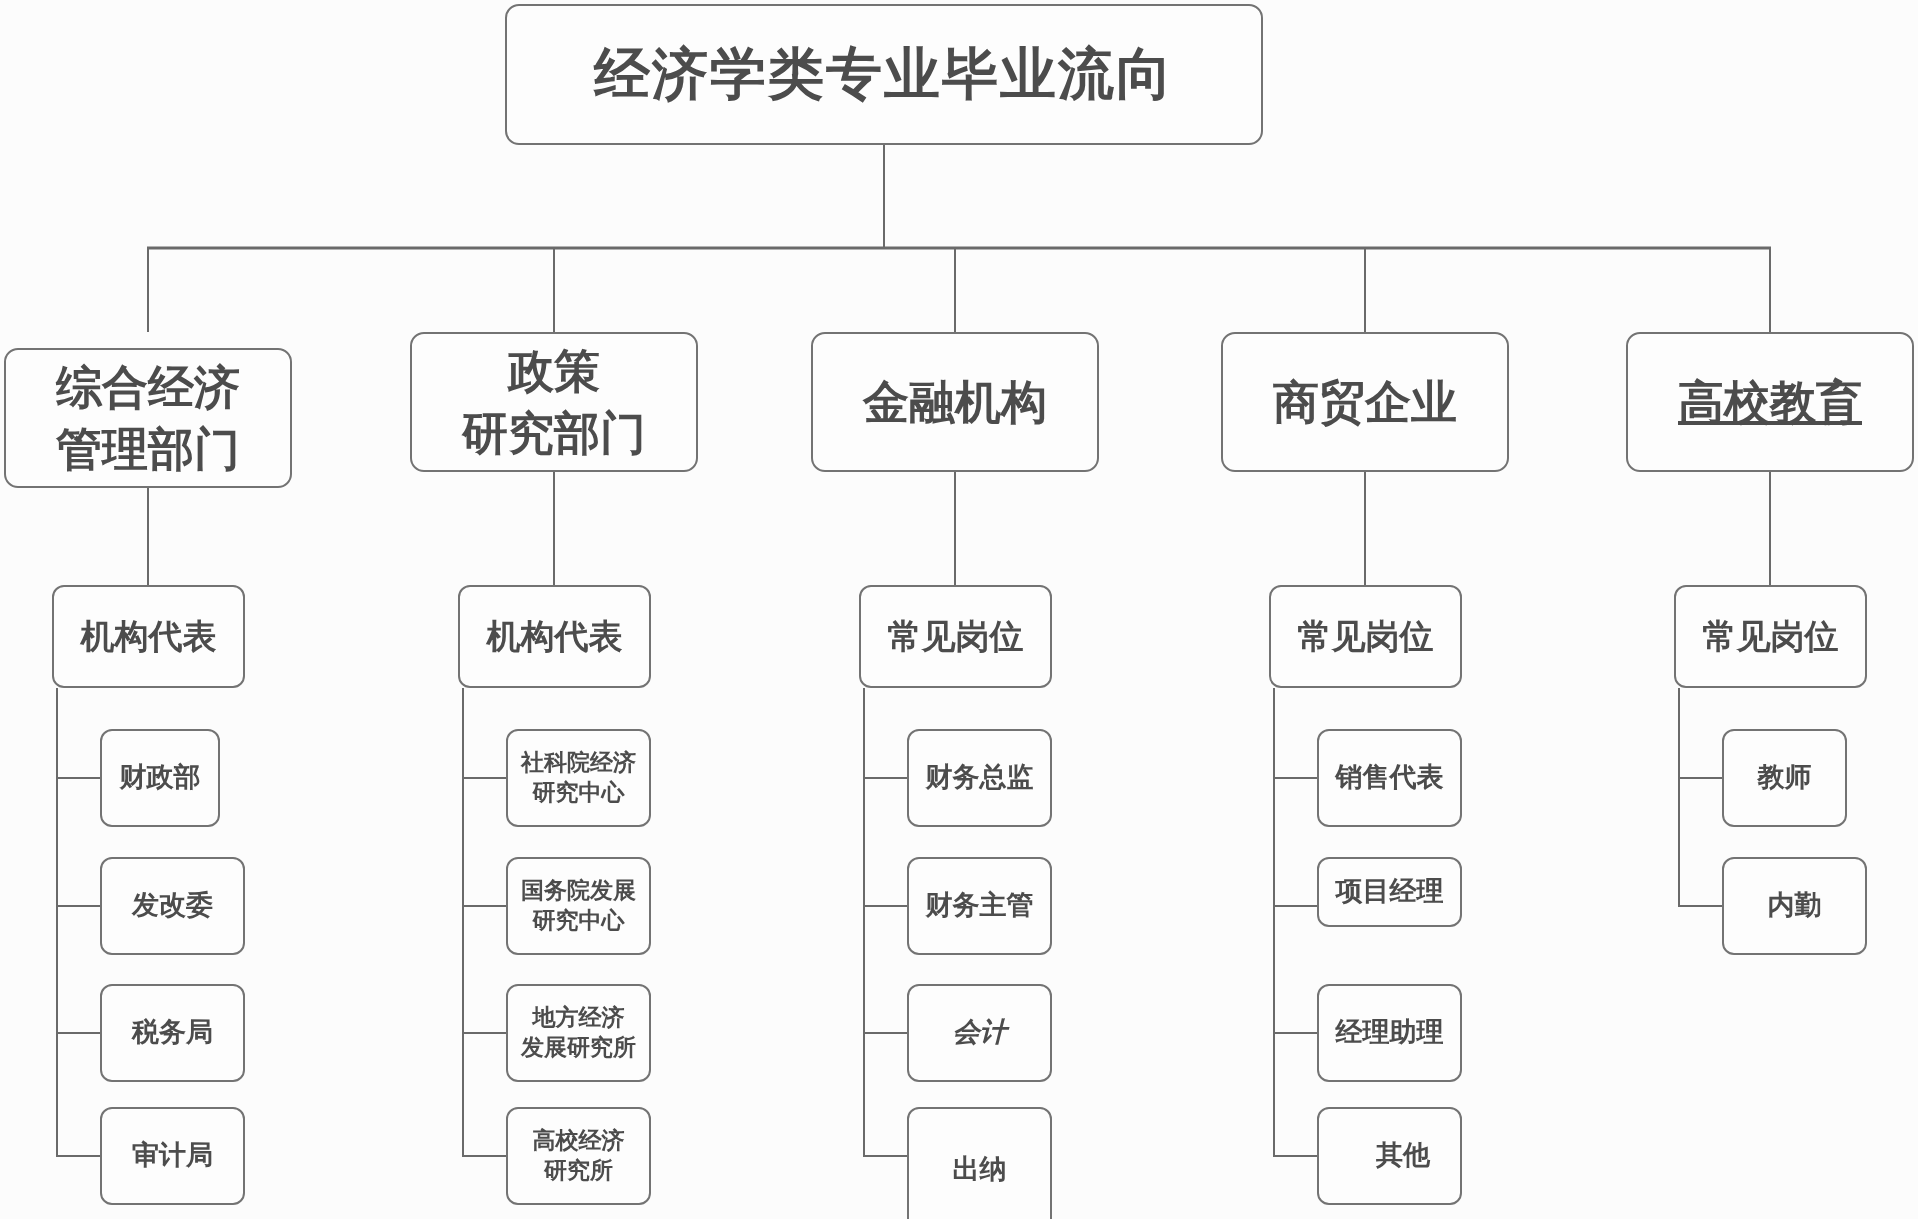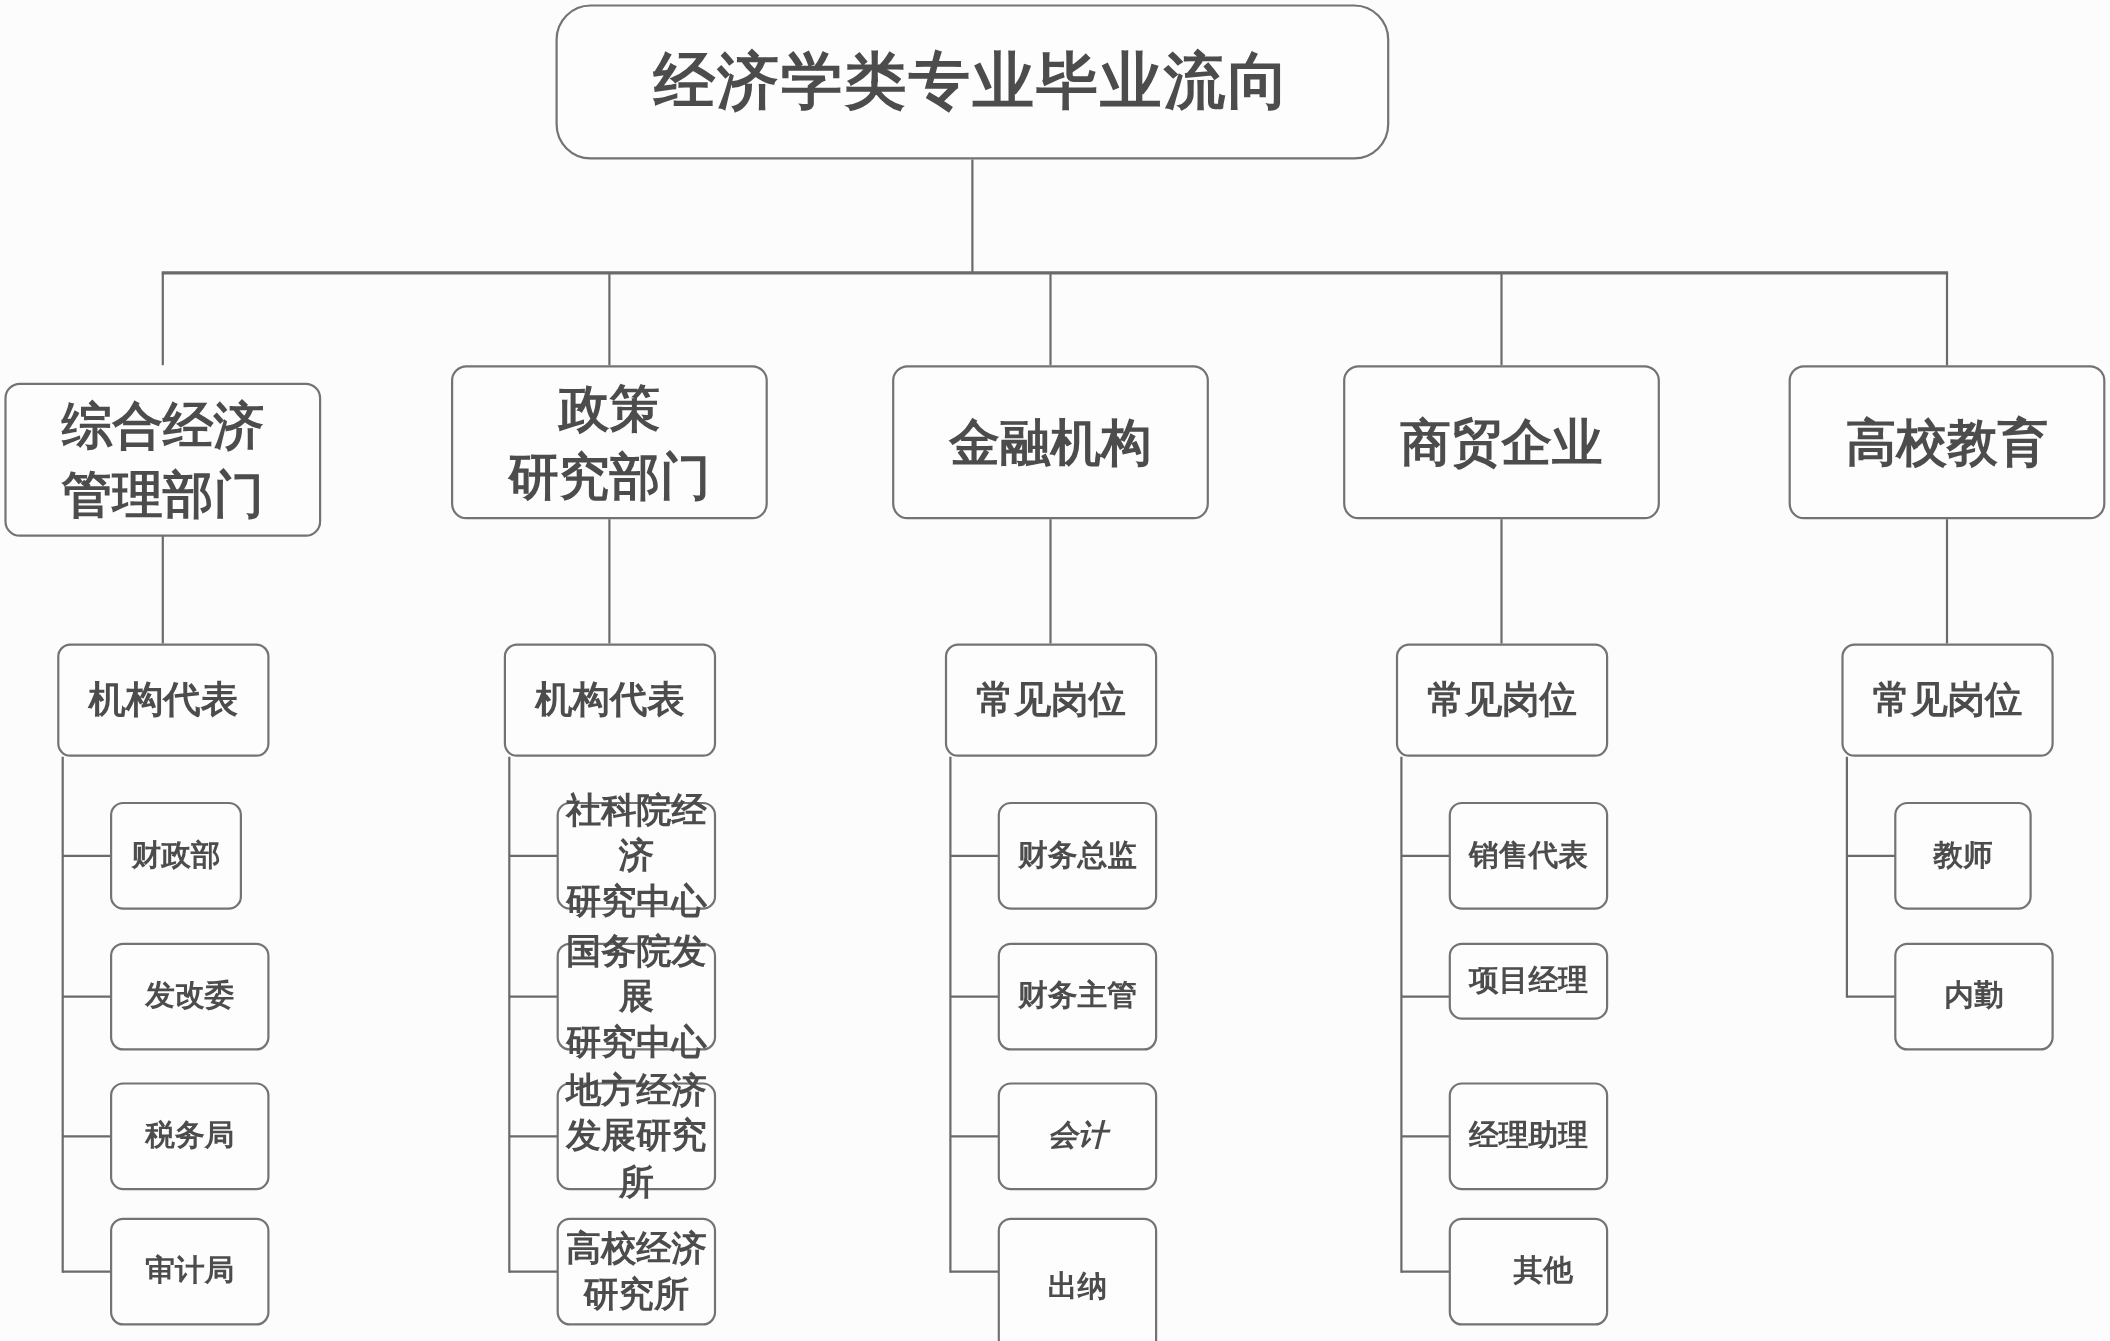--- a/index.html
+++ b/index.html
@@ -38,25 +38,25 @@
     background: #fdfdfd;
     display: flex;
     align-items: center;
     justify-content: center;
     text-align: center;
     color: var(--text);
     font-weight: 600;
     white-space: pre-line;
     line-height: 1.3;
   }
-  .root-node   { font-size: 56px; letter-spacing: 2px; border-radius: 32px; }
+  .root-node   { font-size: 56px; letter-spacing: 2px; }
   .branch-node { font-size: 46px; line-height: 1.35; }
   .group-node  { font-size: 34px; border-radius: 12px; }
   .leaf-node   { font-size: 27px; border-radius: 12px; }
-  .leaf-node.small { font-size: 32px; }
+  .leaf-node.small { font-size: 23px; }
 </style>
 </head>
 <body>
 
 <div class="canvas">
 
   <svg class="connector" width="1918" height="1219" viewBox="0 0 1918 1219">
 
     <line x1="884" y1="145" x2="884" y2="249"></line>
 
@@ -133,18 +133,18 @@
   <div class="node leaf-node" style="left:907px; top:984px; width:145px; height:98px;font-style:italic;">会计</div>
   <div class="node leaf-node" style="left:907px; top:1107px; width:145px; height:126px;text-align:right;">出纳</div>
 
   <div class="node branch-node" style="left:1221px; top:332px; width:288px; height:140px;">商贸企业</div>
   <div class="node group-node" style="left:1269px; top:585px; width:193px; height:103px;">常见岗位</div>
   <div class="node leaf-node" style="left:1317px; top:729px; width:145px; height:98px;">销售代表</div>
   <div class="node leaf-node" style="left:1317px; top:857px; width:145px; height:70px;">项目经理</div>
   <div class="node leaf-node" style="left:1317px; top:984px; width:145px; height:98px;">经理助理</div>
   <div class="node leaf-node" style="left:1317px; top:1107px; width:145px; height:98px;padding-left:27px;">其他</div>
 
-  <div class="node branch-node" style="left:1626px; top:332px; width:288px; height:140px;">高校教育</div>
+  <div class="node branch-node" style="left:1626px; top:332px; width:288px; height:140px;text-decoration:underline;">高校教育</div>
   <div class="node group-node" style="left:1674px; top:585px; width:193px; height:103px;">常见岗位</div>
   <div class="node leaf-node" style="left:1722px; top:729px; width:125px; height:98px;">教师</div>
   <div class="node leaf-node" style="left:1722px; top:857px; width:145px; height:98px;">内勤</div>
 
 </div>
 
 </body></html>

